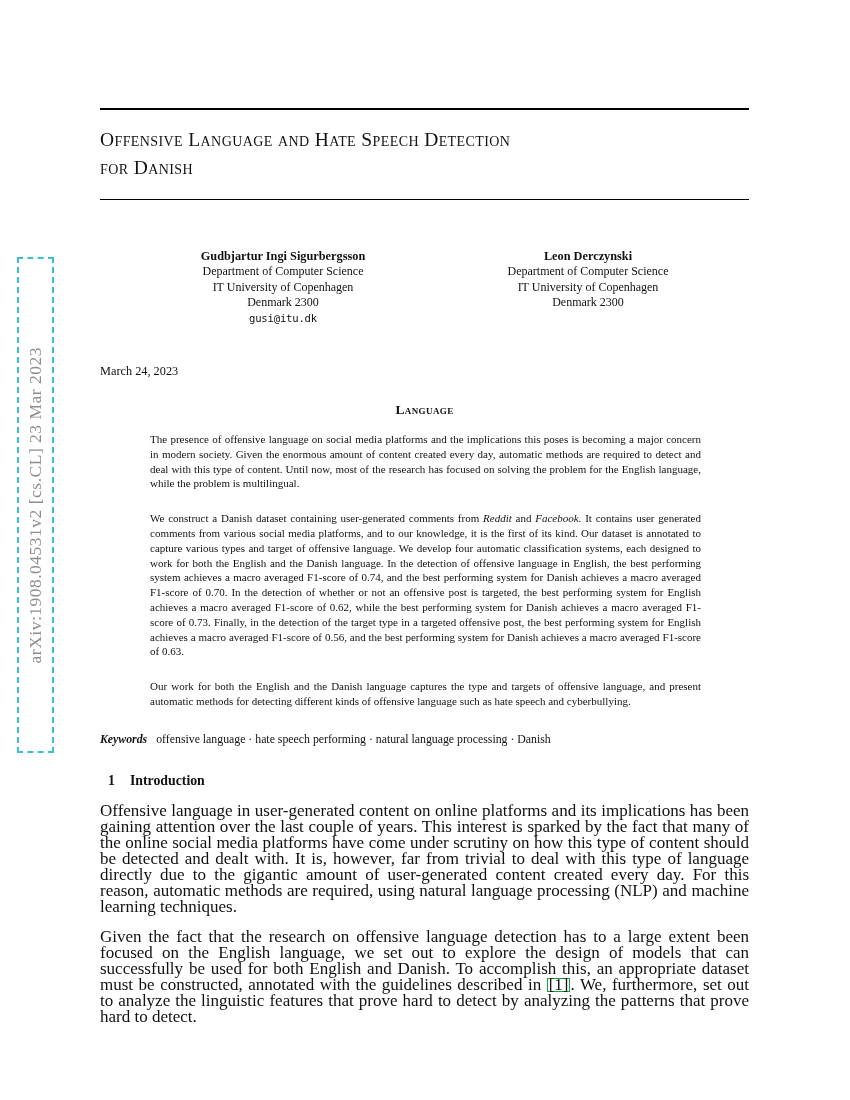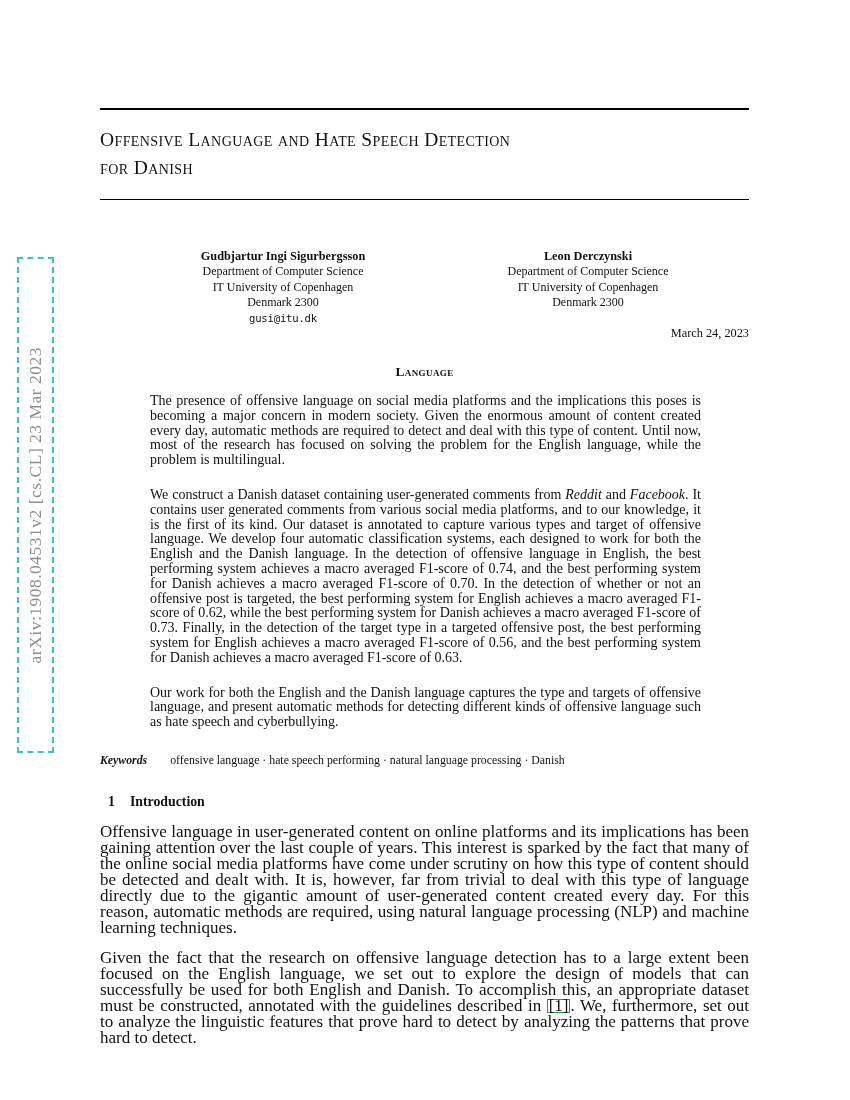--- a/index.html
+++ b/index.html
@@ -72,50 +72,51 @@
   .author-name  { font-weight: bold; font-size: 12.3px; line-height: 16px; }
   .author-line  { font-size: 12px; line-height: 15.5px; }
   .author-email {
     font-family: "DejaVu Sans Mono", monospace;
     font-size: 10.6px;
     line-height: 15.5px;
     letter-spacing: -0.2px;
   }
 
   .date {
-    text-align: right;
+    margin-top: 38px;
+    text-align: left;
     font-size: 12.3px;
   }
 
   .abstract-heading {
     margin-top: 23px;
     text-align: center;
     font-weight: bold;
     font-variant: small-caps;
     font-size: 13.5px;
     letter-spacing: 0.4px;
   }
 
   .abstract { margin: 0 48px 0 50px; }
   .abstract p {
     margin: 20px 0 0 0;
     text-align: justify;
-    font-size: 14px;
+    font-size: 11px;
     line-height: 14.8px;
   }
   .abstract p:first-child { margin-top: 14px; }
 
   .keywords {
     margin-top: 23px;
     font-size: 11.8px;
   }
   .kw-label {
     font-weight: bold;
     font-style: italic;
-    margin-right: 23px;
+    margin-right: 9px;
   }
 
   h2.section-heading {
     margin: 26px 0 0 8px;
     font-size: 13.8px;
     font-weight: bold;
   }
   .sec-num { margin-right: 15px; }
 
   p.body-par {

